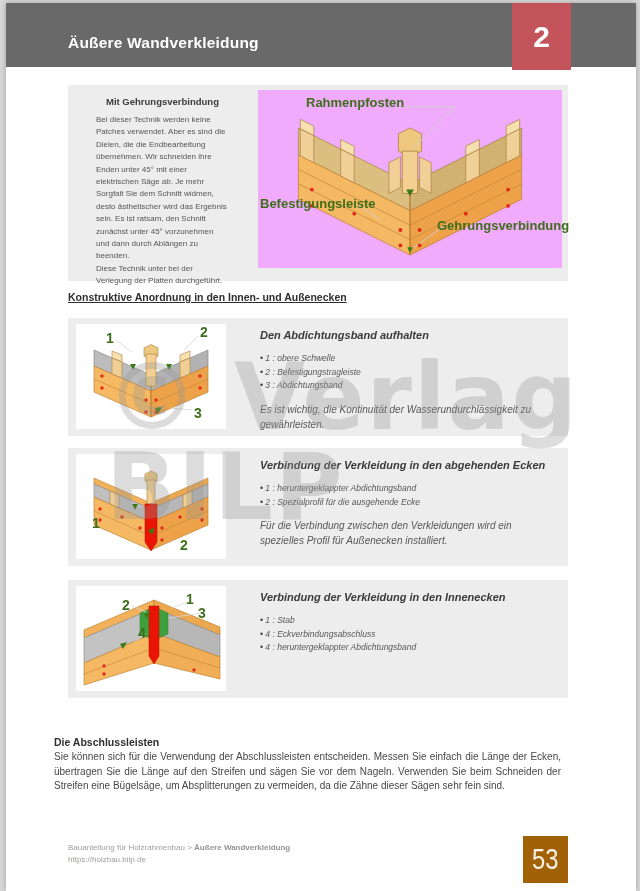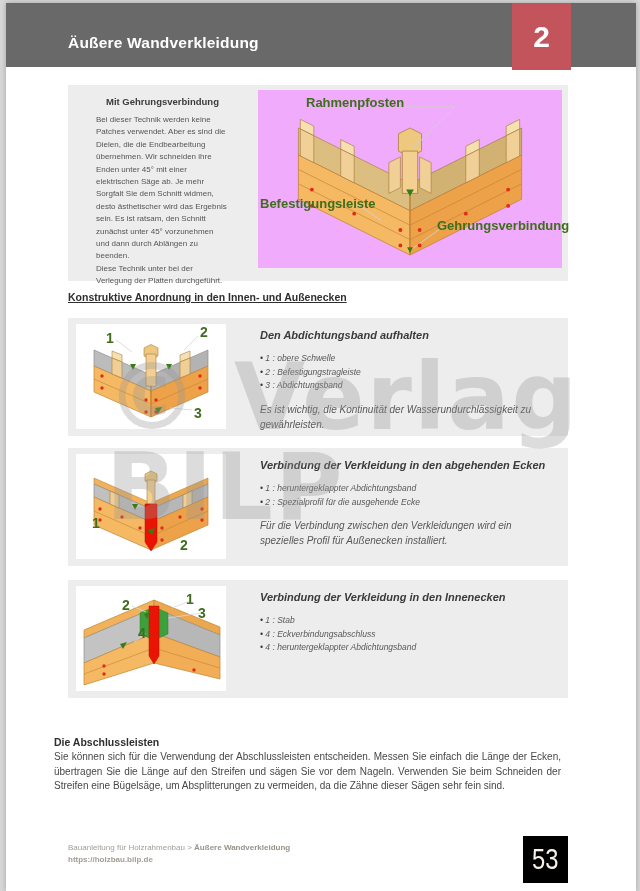--- a/index.html
+++ b/index.html
@@ -51,22 +51,22 @@
   .outro p{margin:0;font-size:10px;line-height:1.45;color:#474747;text-align:justify;}
   
   .watermark{
     position:absolute;left:100px;top:350px;z-index:6;pointer-events:none;
     font-family:"DejaVu Sans",sans-serif;font-weight:bold;font-size:92px;line-height:.98;
     color:rgba(150,150,150,.33);letter-spacing:2px;white-space:nowrap;
   }
   
   .footer-text{position:absolute;left:62px;top:839px;font-size:8px;color:#a39d95;line-height:1.55;}
   .footer-text b{color:#98928a;}
-  .footer-text a{color:#a39d95;text-decoration:none;font-weight:bold;}
-  .page-box{position:absolute;left:517px;top:833px;width:45px;height:47px;background:#000000;display:flex;align-items:center;justify-content:center;}
+  .footer-text a{color:#a39d95;text-decoration:none;}
+  .page-box{position:absolute;left:517px;top:833px;width:45px;height:47px;background:#a16207;display:flex;align-items:center;justify-content:center;}
   .page-box span{font-size:29px;color:#f7f1e7;transform:scaleX(.82);}
 </style>
 </head>
 <body>
 
 <div class="page">
 
   <div class="header">
     <h1>Äußere Wandverkleidung</h1>
     <div class="chapter-box">

